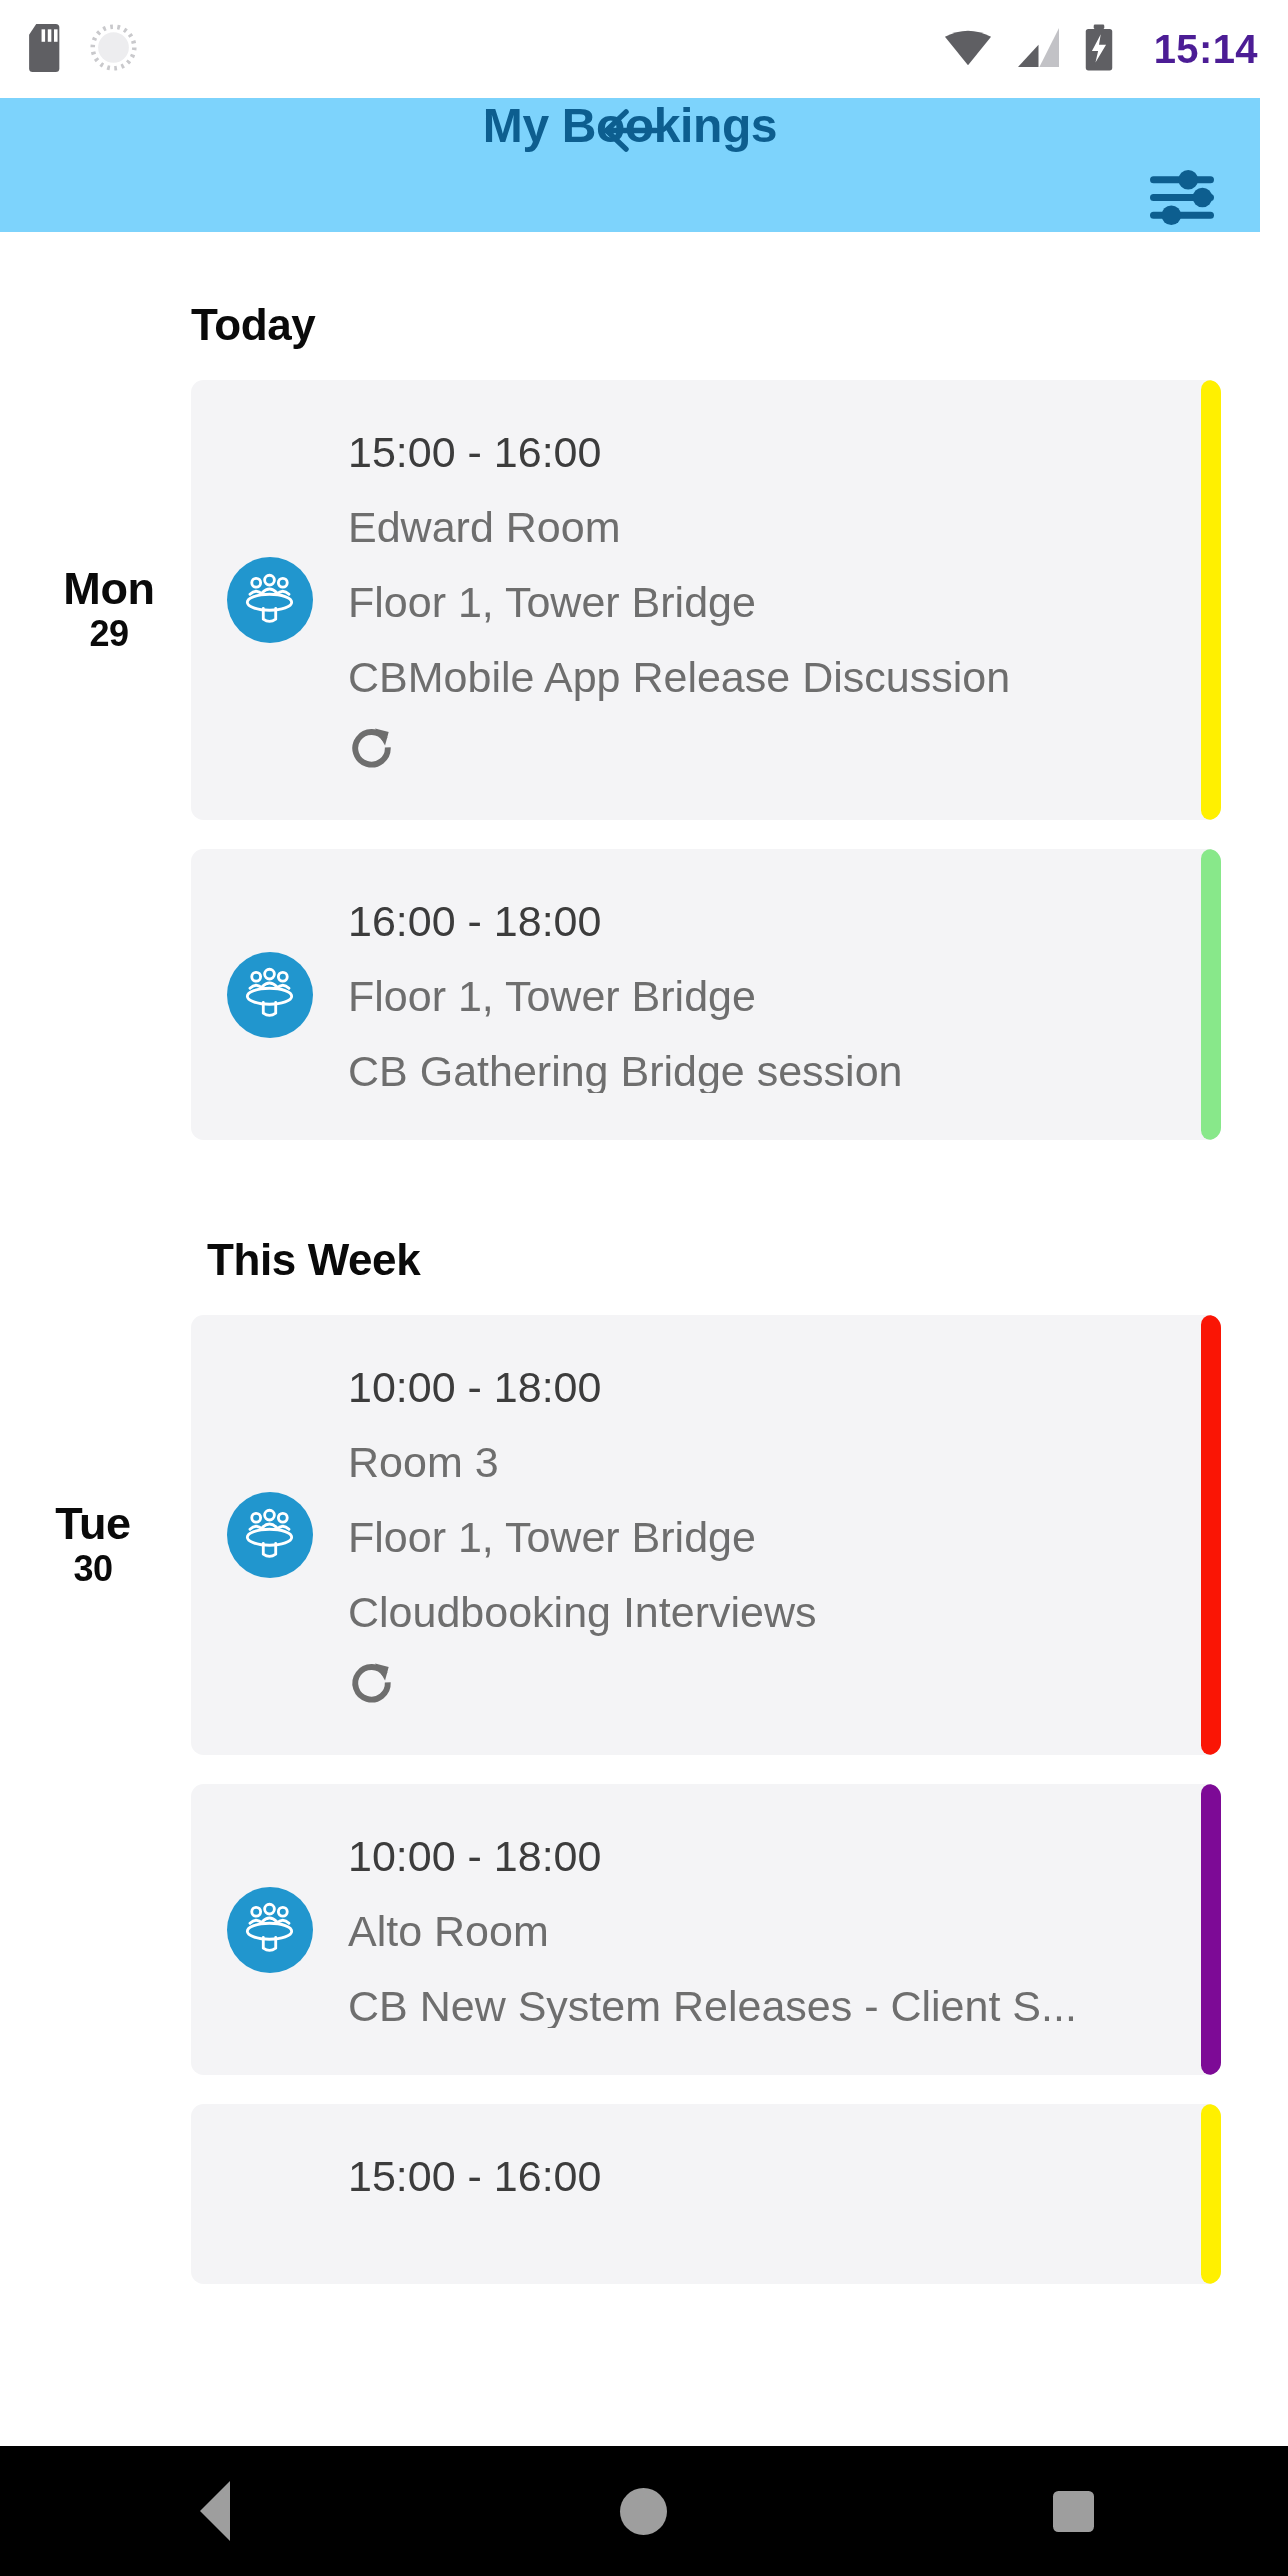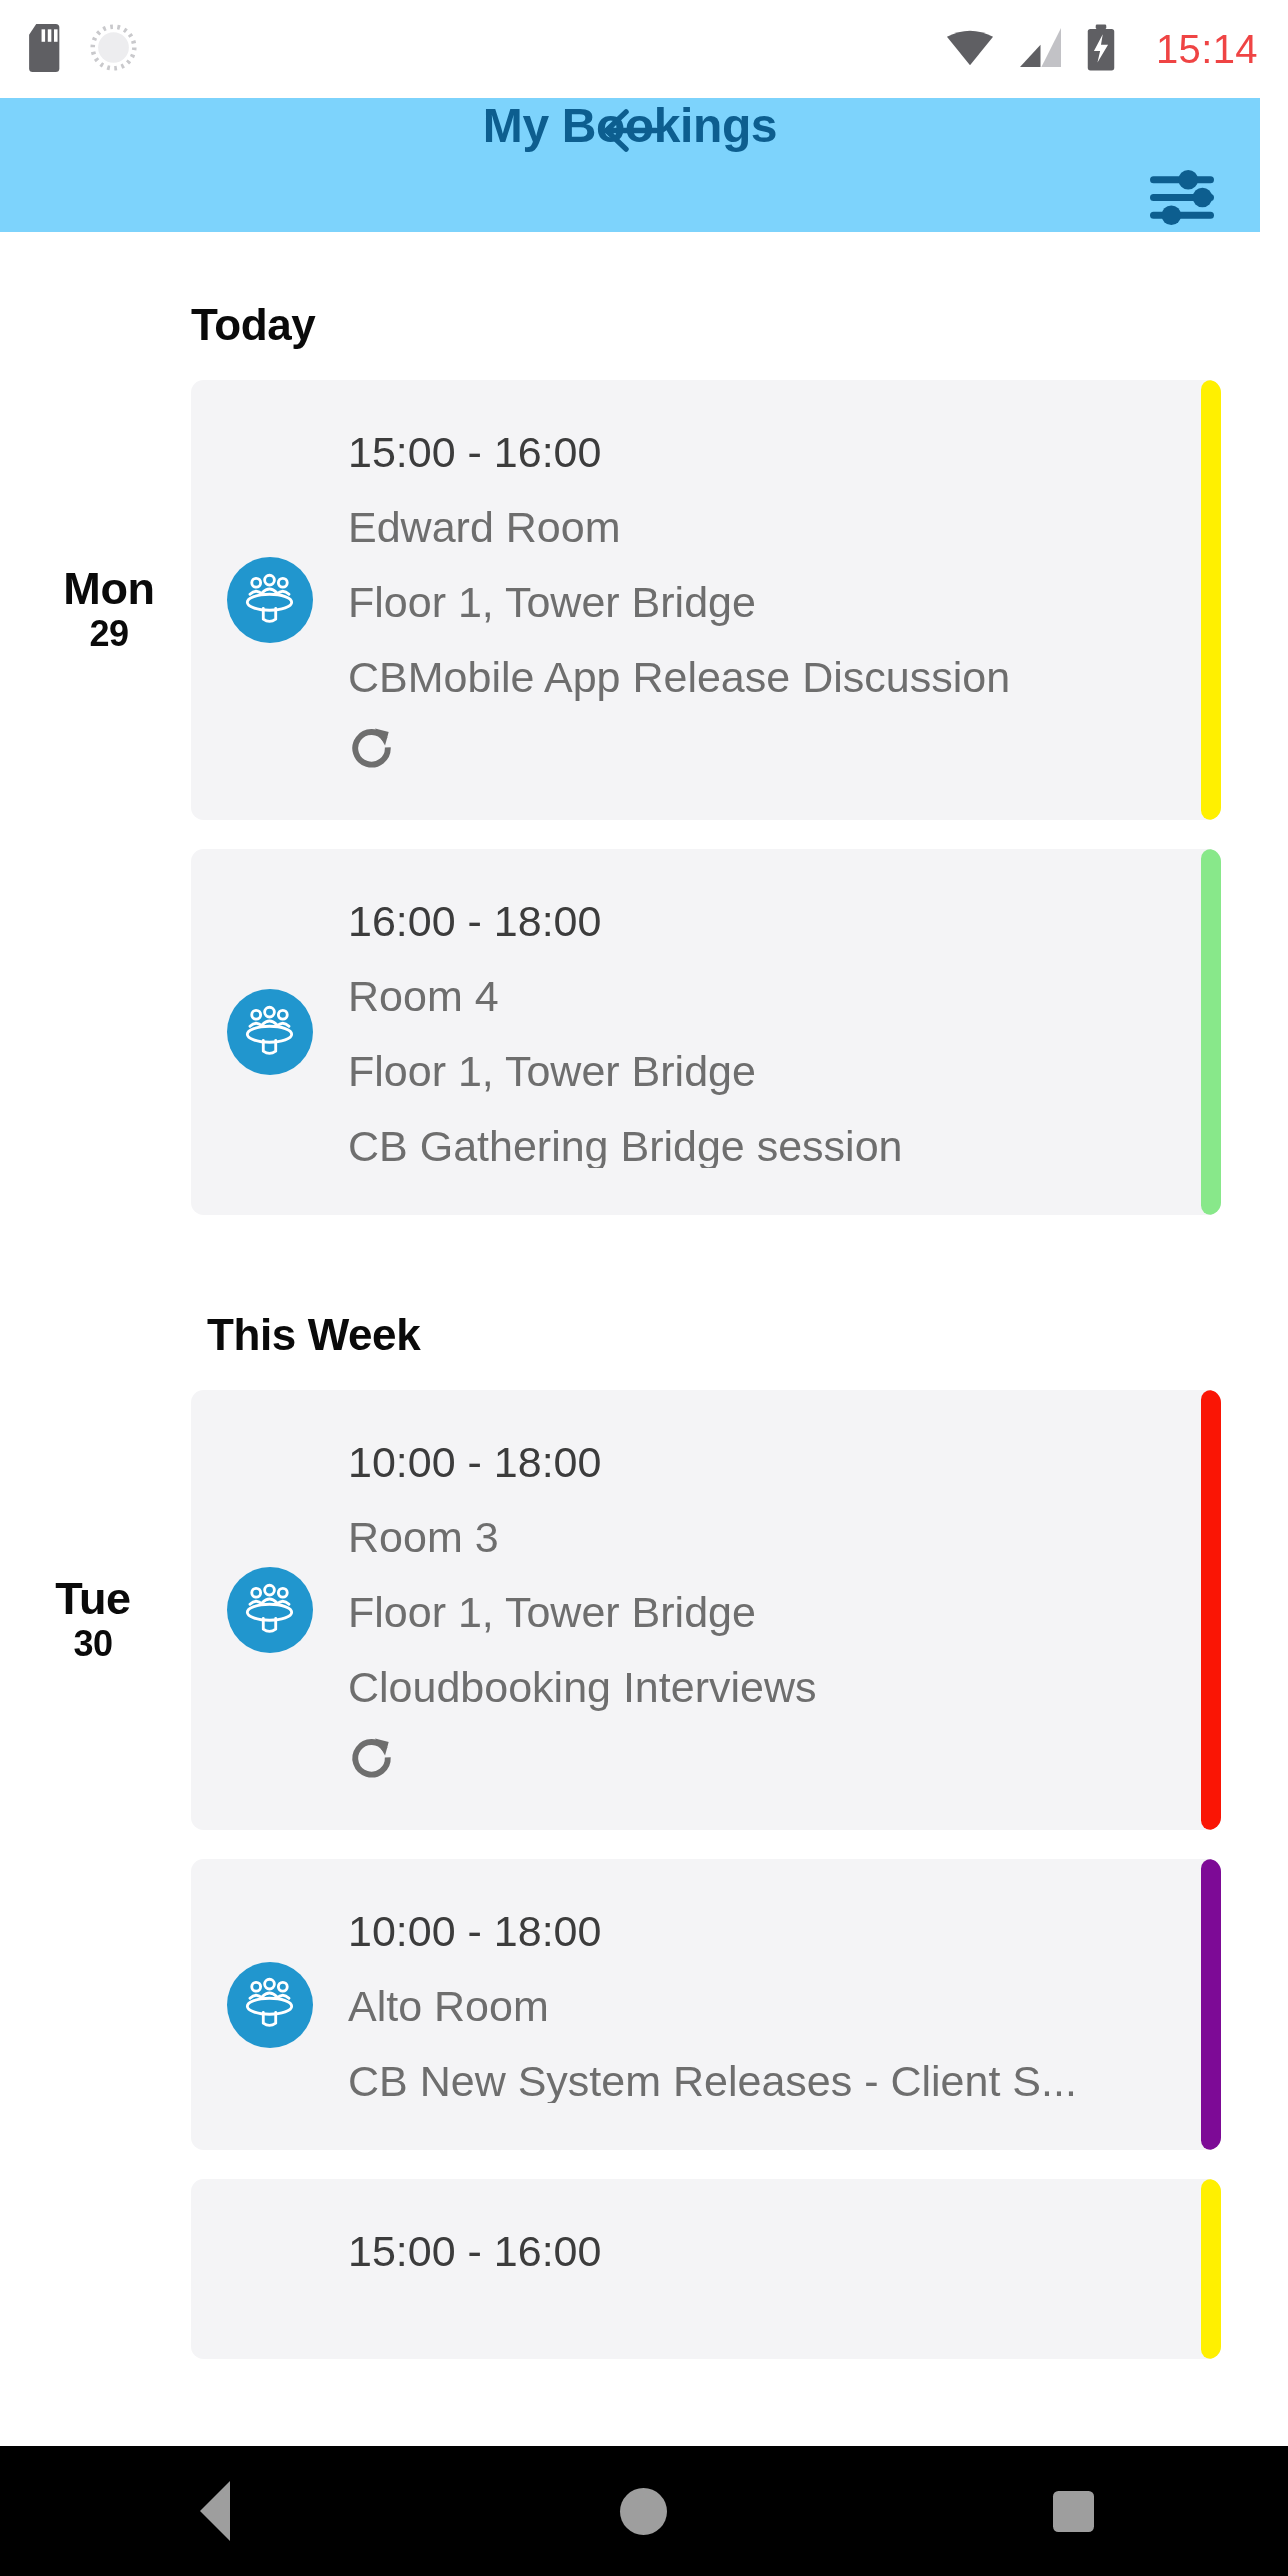--- a/index.html
+++ b/index.html
@@ -14,21 +14,21 @@
   .status-bar{
     position:relative;
     width:1288px; height:98px;
     background:#ffffff;
     display:flex; align-items:center;
     padding:0 30px 0 27px;
   }
   .status-left{ display:flex; align-items:center; gap:25px; }
   .status-right{ margin-left:auto; display:flex; align-items:center; gap:23px; }
   .status-clock{
-    font-size:40px; font-weight:400; color:#ef4444;
+    font-size:40px; font-weight:700; color:#4c1d95;
     letter-spacing:0.4px; margin-left:17px;
   }
 
   
   .app-header{
     position:relative;
     width:1260px; height:134px;
     background:#7dd3fc;
     display:flex; align-items:center;flex-direction:column;
   }
@@ -281,21 +281,20 @@
                 <circle cx="48" cy="11" r="5"></circle>
                   <path d="M41 24 Q48 17 55 24"></path>
                 <ellipse cx="33" cy="33" rx="25" ry="9"></ellipse>
                 <path d="M26 40 L26 52 Q33 57 40 52 L40 40"></path>
               </g>
             </svg>
           </div>
         </div>
         <div class="card-body">
           <div class="bk-time">16:00 - 18:00</div>
-          <div class="bk-line">Room 4</div>
           <div class="bk-line">Floor 1, Tower Bridge</div>
           <div class="bk-line">CB Gathering Bridge session</div>
         </div>
         <div class="card-stripe" style="background:#88E88A;"></div>
       </div>
     </div>
   </div>
 
   <div class="section">
     <div class="section-title section-gap-top-2">This Week</div>

